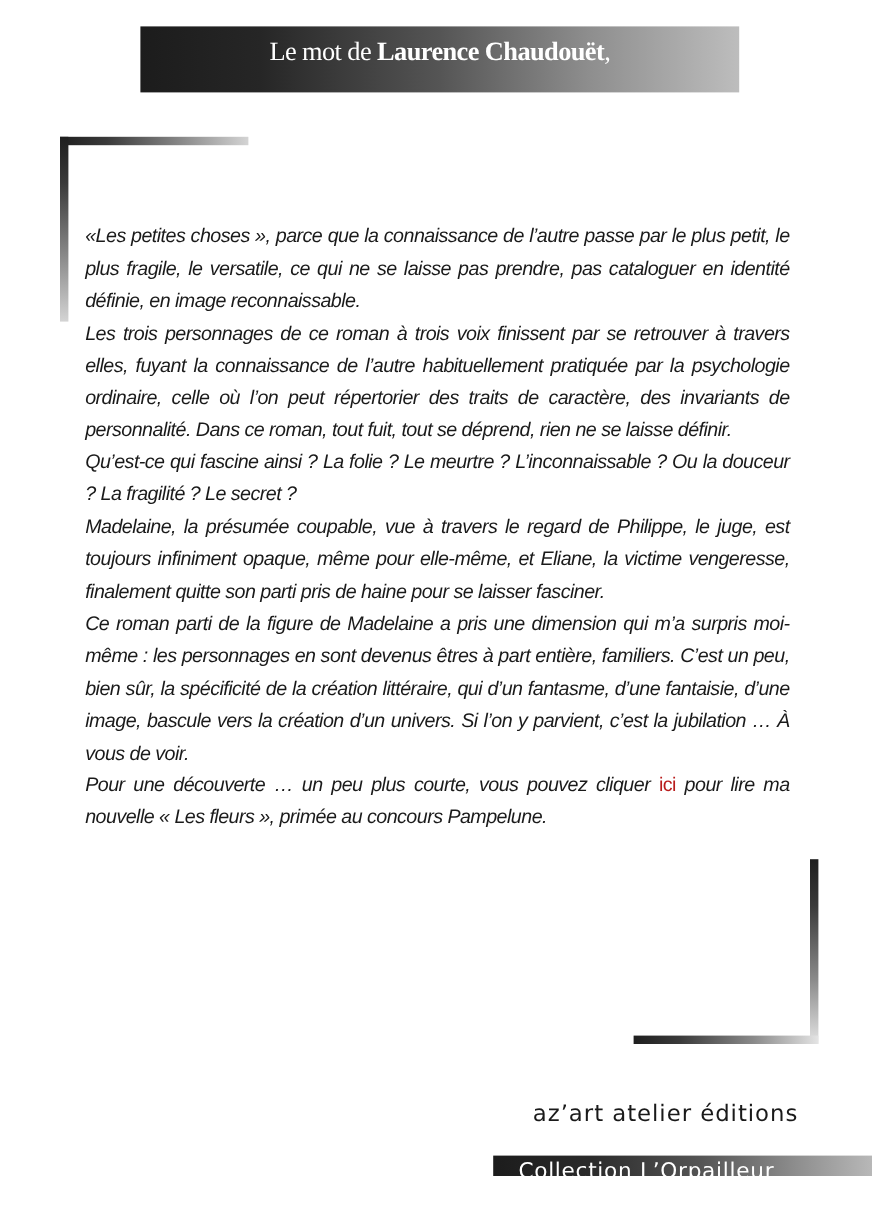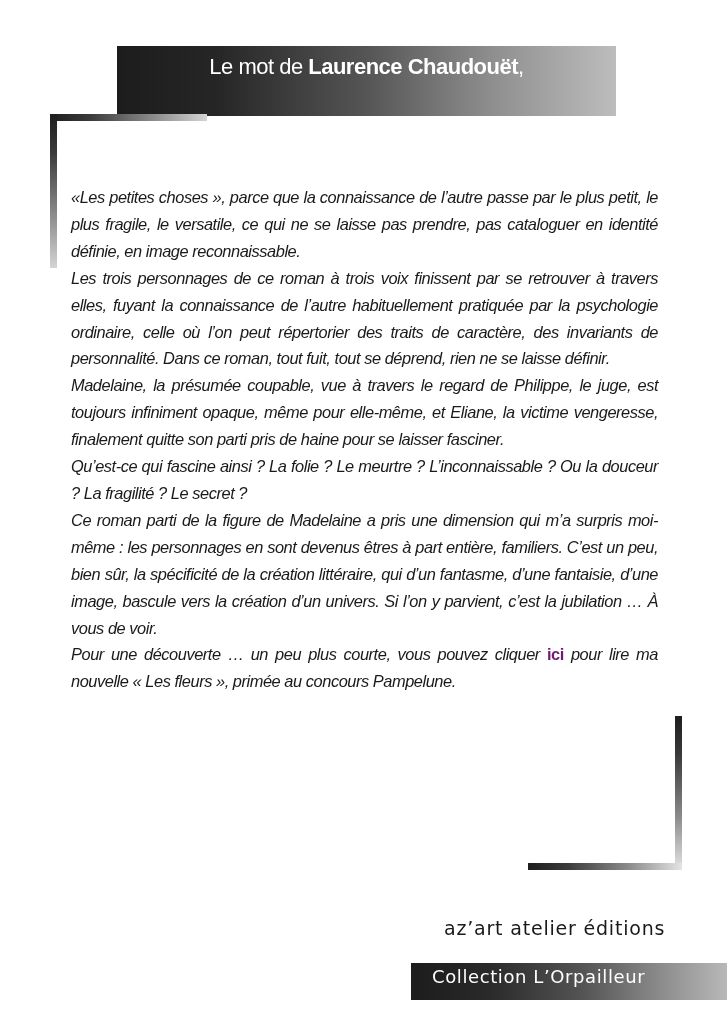--- a/index.html
+++ b/index.html
@@ -13,31 +13,30 @@
       position: relative;
       overflow: hidden;
       font-family: "DejaVu Sans", sans-serif;
       color: #1a1a1a;
     }
     .header-banner {
       position: absolute;
       left: 117px;
       top: 22px;
       width: 499px;
-      height: 70px;
+      height: 55px;
       background: linear-gradient(to right, #1c1c1c 0%, #262626 20%, #555555 50%, #8e8e8e 75%, #bdbdbd 100%);
       color: #ffffff;
       text-align: center;
-      font-family: Liberation Sans, sans-serif;
+      font-family: Liberation Serif, serif;
       font-size: 22px;
       line-height: 29px;
       padding-top: 6px;
       box-sizing: border-box;
       letter-spacing: -0.5px;
-      margin-top: 24px;
     }
     .header-banner .line { display: block; white-space: nowrap; }
     .header-banner .author { font-weight: bold; }
     .header-banner .book-title {
       font-weight: bold;
       font-style: italic;
       text-decoration: underline;
     }
 
     .bracket-top-h {
@@ -86,43 +85,43 @@
       color: #1a1a1a;
       letter-spacing: -0.45px;
       word-spacing: 0px;
       margin-top: 12px;
     }
     .body-text p {
       margin: 0;
     }
     .body-text .link-ici {
       font-style: normal;
-      font-weight: bold;
-      color: #701a75;
+      font-weight: normal;
+      color: #b91c1c;
       text-decoration: none;
       cursor: pointer;
     }
 
     .publisher {
       position: absolute;
       left: 444px;
       top: 917px;
       font-family: "DejaVu Sans", sans-serif;
       font-size: 19px;
       letter-spacing: 0.8px;
       color: #1a1a1a;
       white-space: nowrap;
     }
 
     .collection-banner {
       position: absolute;
       left: 411px;
       top: 963px;
       width: 316px;
-      height: 37px;
+      height: 17px;
       background: linear-gradient(to right, #1c1c1c 0%, #2a2a2a 25%, #555555 55%, #8e8e8e 80%, #b8b8b8 100%);
       color: #ffffff;
       font-family: "DejaVu Sans", sans-serif;
       font-size: 18px;
       line-height: 27px;
       letter-spacing: 0.6px;
       padding-left: 21px;
       box-sizing: border-box;
       white-space: nowrap;
     }
@@ -133,22 +132,22 @@
 <div class="header-banner">
   <span class="line"><span>Le mot de </span><span class="author">Laurence Chaudouët</span><span>,</span></span>
 </div>
 
 <div class="bracket-top-h"></div>
 <div class="bracket-top-v"></div>
 
 <div class="body-text">
   <p>«Les petites choses », parce que la connaissance de l’autre passe par le plus petit, le plus fragile, le versatile, ce qui ne se laisse pas prendre, pas cataloguer en identité définie, en image reconnaissable.</p>
   <p>Les trois personnages de ce roman à trois voix finissent par se retrouver à travers elles, fuyant la connaissance de l’autre habituellement pratiquée par la psychologie ordinaire, celle où l’on peut répertorier des traits de caractère, des invariants de personnalité. Dans ce roman, tout fuit, tout se déprend, rien ne se laisse définir.</p>
+  <p>Qu’est-ce qui fascine ainsi ? La folie ? Le meurtre ? L’inconnaissable ? Ou la douceur ? La fragilité ? Le secret ?</p>
   <p>Madelaine, la présumée coupable, vue à travers le regard de Philippe, le juge, est toujours infiniment opaque, même pour elle-même, et Eliane, la victime vengeresse, finalement quitte son parti pris de haine pour se laisser fasciner.</p>
-  <p>Qu’est-ce qui fascine ainsi ? La folie ? Le meurtre ? L’inconnaissable ? Ou la douceur ? La fragilité ? Le secret ?</p>
   <p>Ce roman parti de la figure de Madelaine a pris une dimension qui m’a surpris moi-même : les personnages en sont devenus êtres à part entière, familiers. C’est un peu, bien sûr, la spécificité de la création littéraire, qui d’un fantasme, d’une fantaisie, d’une image, bascule vers la création d’un univers. Si l’on y parvient, c’est la jubilation … À vous de voir.</p>
   <p><span>Pour une découverte … un peu plus courte, vous pouvez cliquer </span><a class="link-ici">ici</a><span> pour lire ma nouvelle « Les fleurs », primée au concours Pampelune.</span></p>
 </div>
 
 <div class="bracket-bottom-v"></div>
 <div class="bracket-bottom-h"></div>
 
 <div class="publisher">az’art atelier éditions</div>
 
 <div class="collection-banner">

